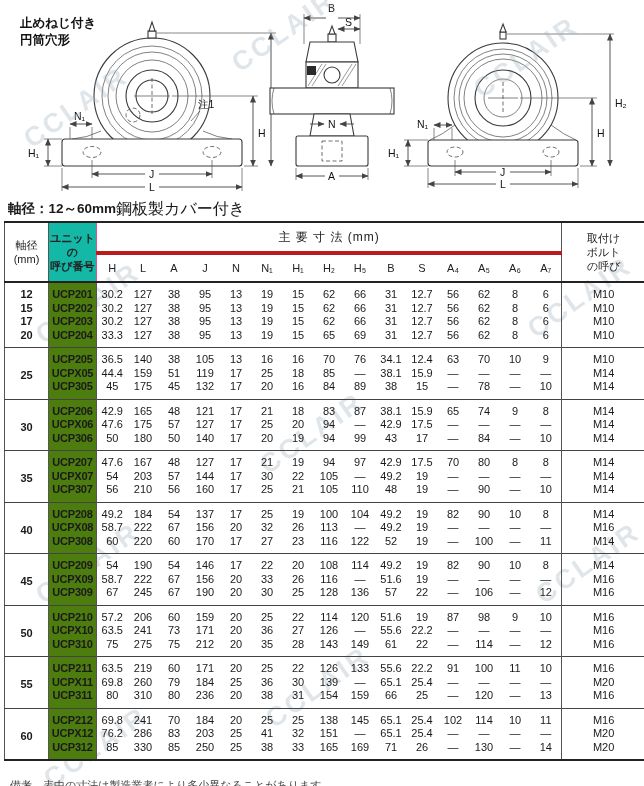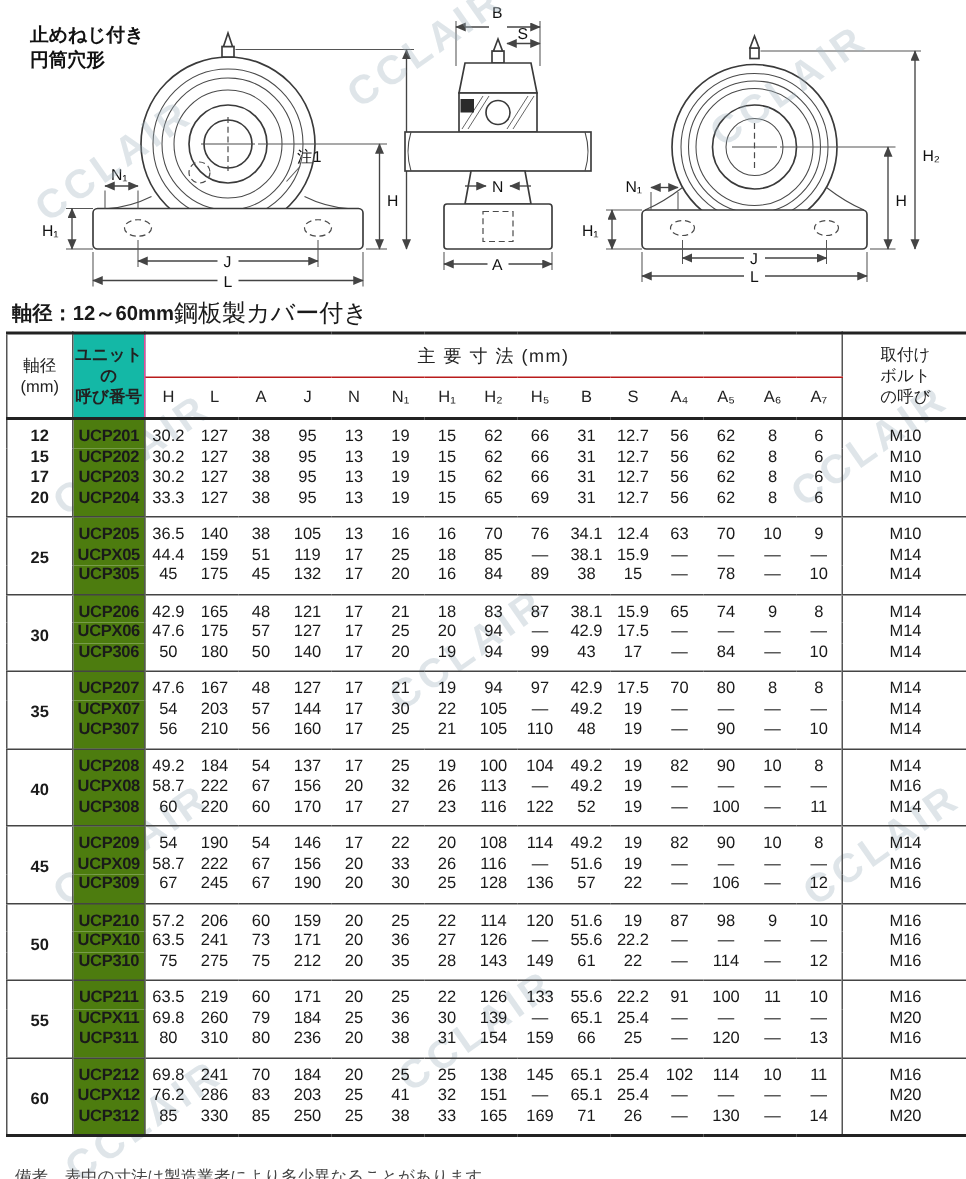--- a/index.html
+++ b/index.html
@@ -38,21 +38,21 @@
     border-top:2px solid #222;border-bottom:2px solid #222;
     border-left:1px solid #555;border-right:1px solid #555;
     position:relative;z-index:6;background:transparent;
   }
   th,td{padding:0;font-size:11px;text-align:center;font-weight:normal;vertical-align:middle;}
   thead{border-bottom:2px solid #222;}
   thead th{color:#222;}
   .shaft-h,.unit-h,.bolt-h{font-size:11px;line-height:14px;}
   .unit-h{background:#14b8a6;border-left:1px solid #555;border-right:1px solid #ec4899;font-weight:bold;}
   .bolt-h{border-left:1px solid #555;}
-  .dims-h{font-size:12px;height:28px;border-bottom:1px solid #b91c1c;letter-spacing:1px;border-radius:12px;}
+  .dims-h{font-size:12px;height:28px;border-bottom:4px solid #b91c1c;letter-spacing:1px;border-radius:12px;}
   tr.subhead th{height:26px;font-size:11px;}
   tbody{border-bottom:1.5px solid #444;}
   tbody:last-child{border-bottom:none;}
   tbody td{height:13.5px;line-height:13.5px;white-space:nowrap;}
   tbody tr:first-child td{padding-top:5px;}
   tbody tr:last-child td{padding-bottom:5px;}
   td.shaft{font-weight:bold;}
   td.unit{font-weight:bold;background:#4d7c0f;border-left:1px solid #555;border-right:1px solid #555;letter-spacing:-.2px;}
   td.bolt{border-left:1px solid #555;}
   col.c-shaft{width:44px;}

